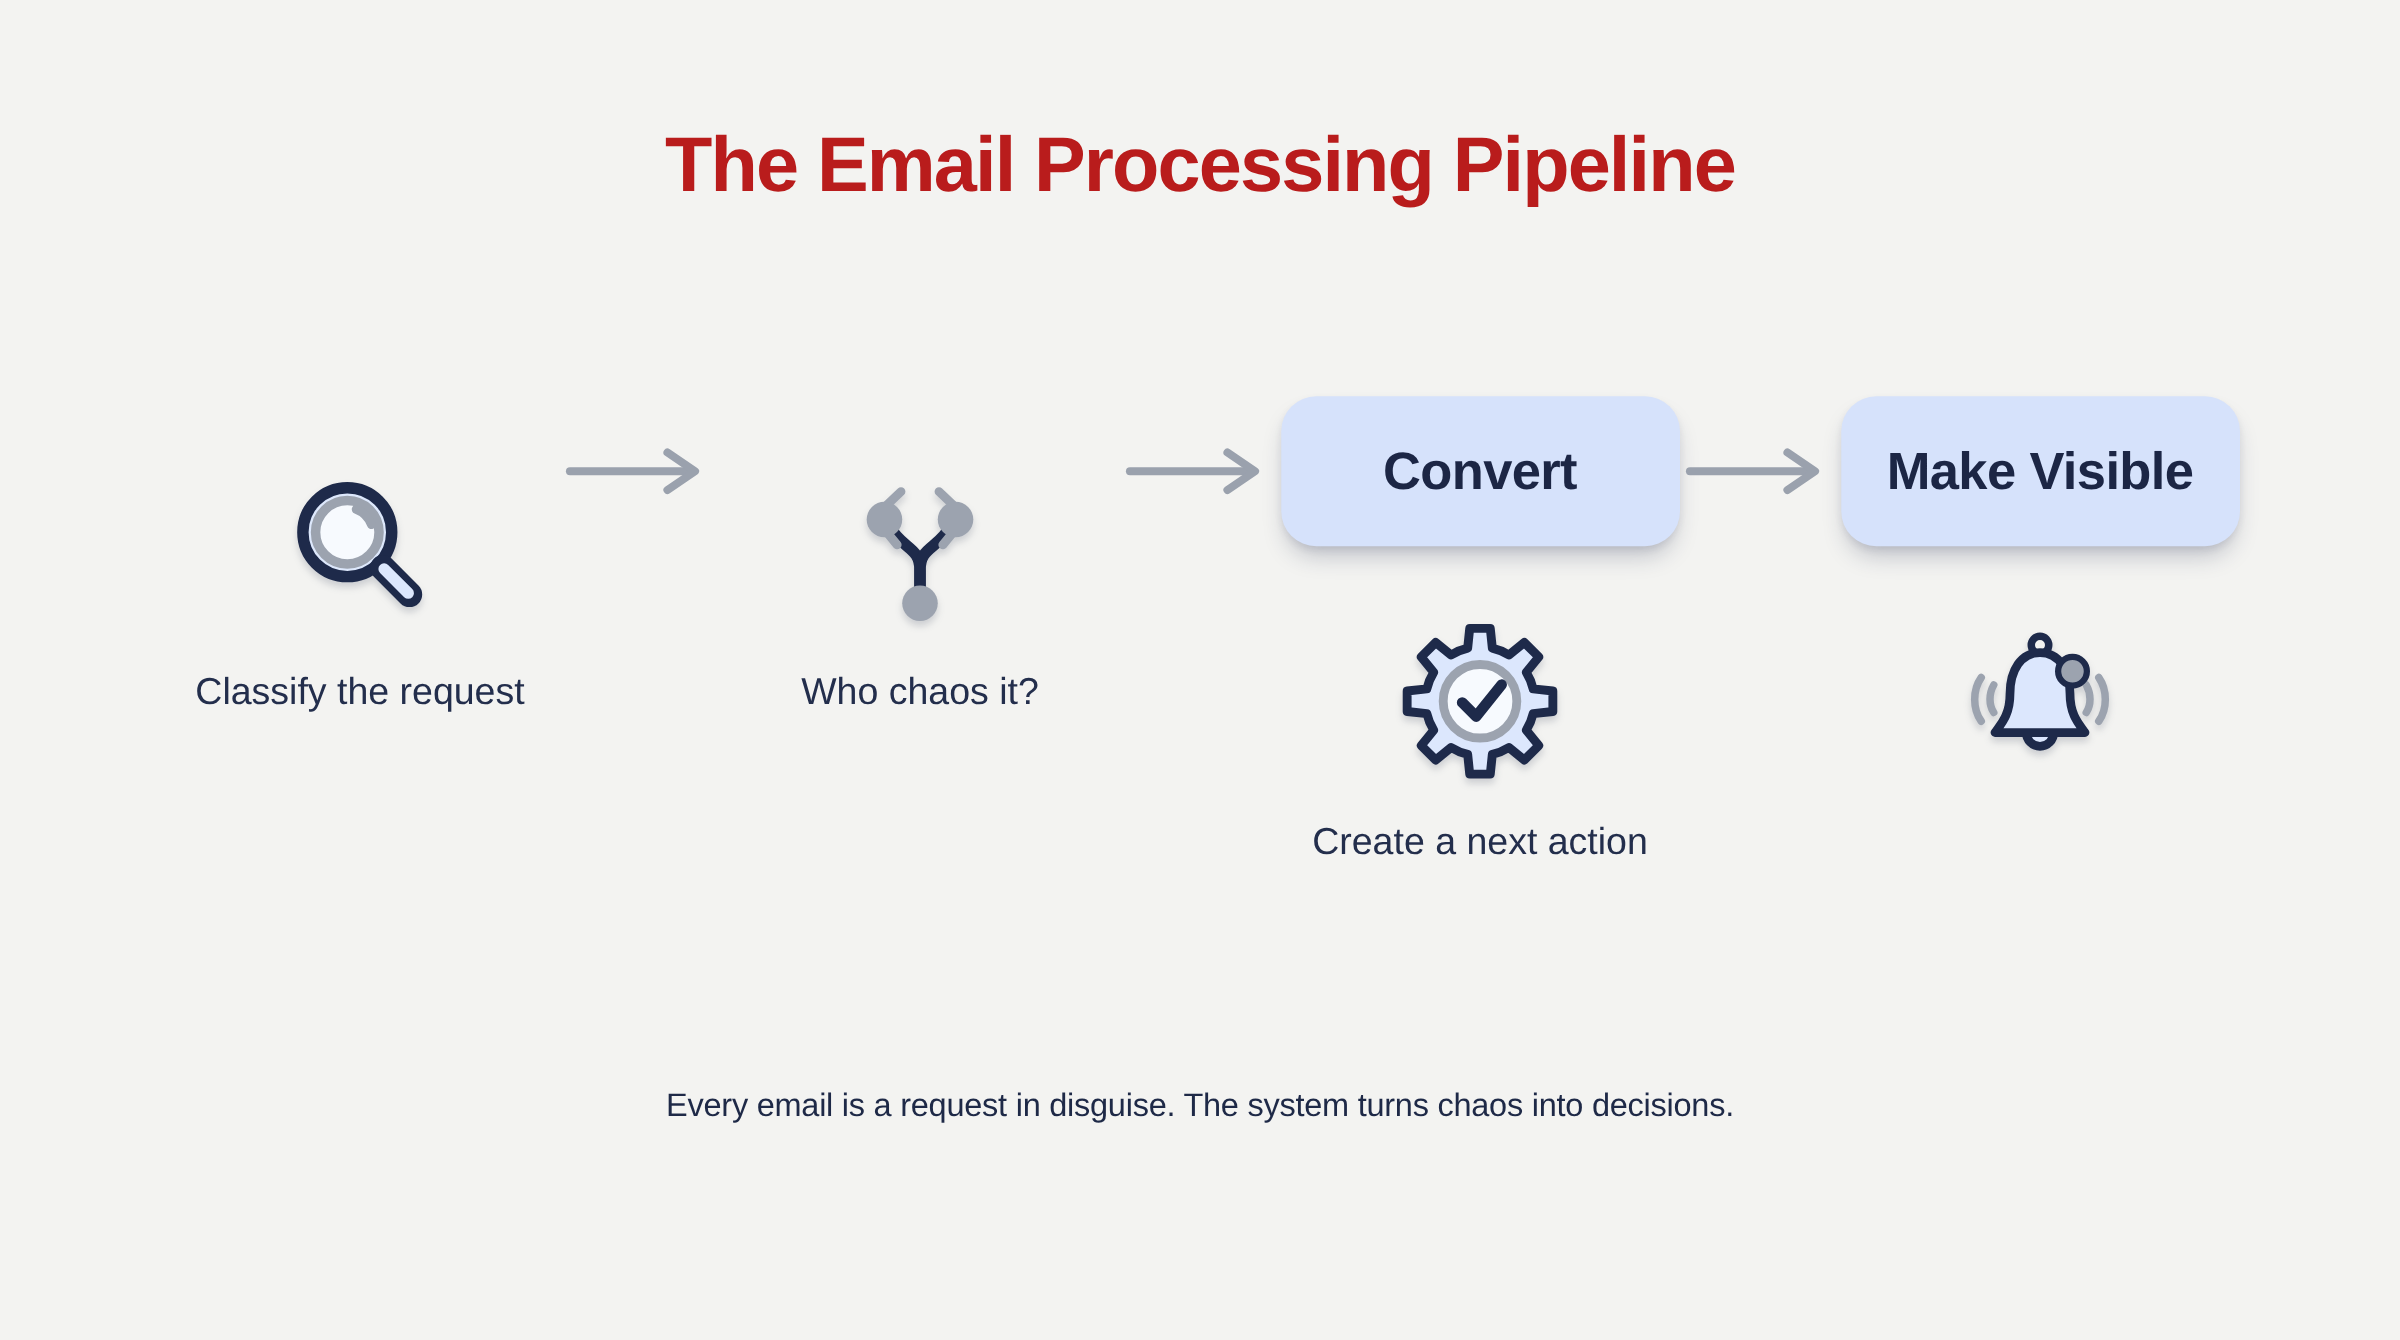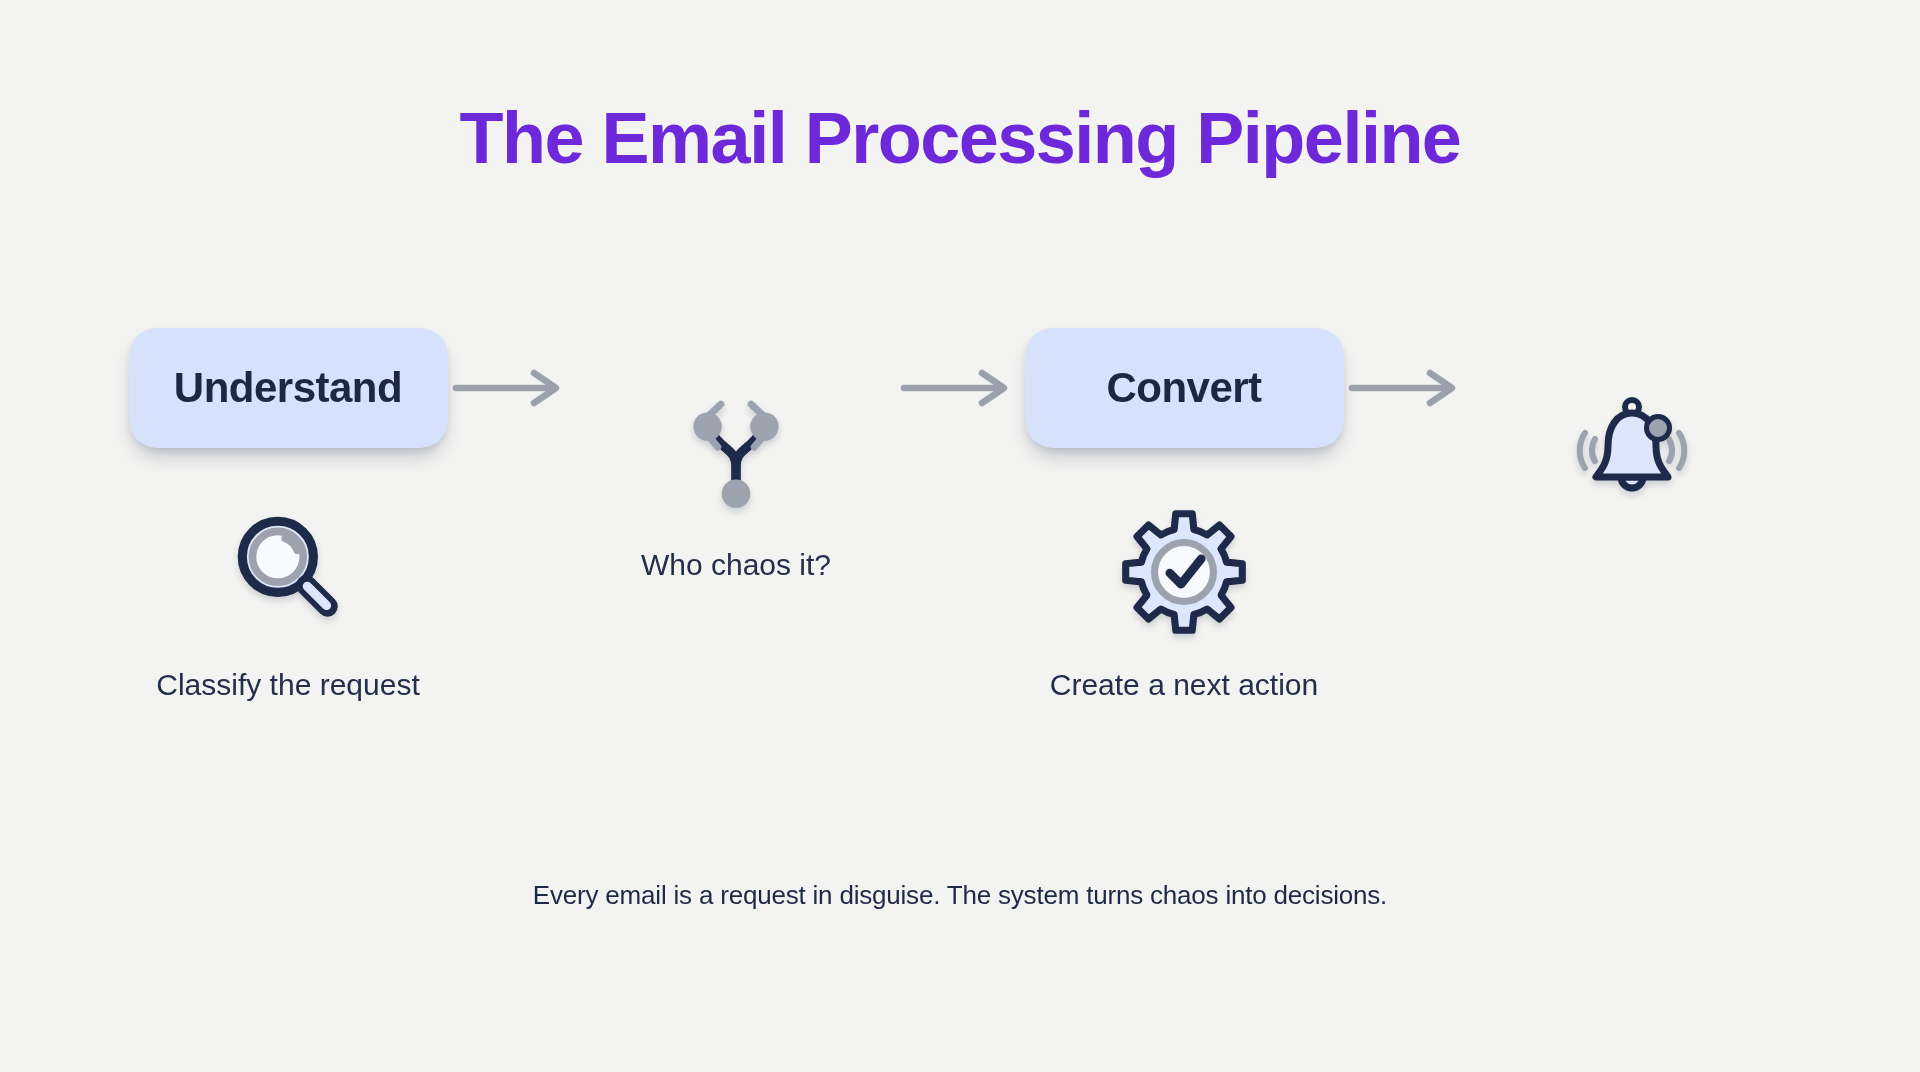--- a/index.html
+++ b/index.html
@@ -7,25 +7,25 @@
     width: 1920px; height: 1072px;
     overflow: hidden;
     background: #f3f3f1;
     font-family: "Liberation Sans", "DejaVu Sans", sans-serif;
   }
   .page { width: 1920px; height: 1072px; position: relative; }
 
   .title {
     padding-top: 100px;
     text-align: center;
-    font-size: 72px;
+    font-size: 62px;
     line-height: 1.08;
     font-weight: bold;
     letter-spacing: -1.5px;
-    color: #6d28d9;
+    color: #b91c1c;
   }
 
   .pipeline {
     margin-top: 150px;
     display: flex;
     justify-content: center;
     align-items: flex-start;
   }
   .stage {
     width: 319px;
@@ -86,21 +86,20 @@
 </head>
 <body>
 
 <div class="page">
 
   <h1 class="title">The Email Processing Pipeline</h1>
 
   <div class="pipeline">
 
     <div class="stage">
-      <div class="stage-box">Understand</div>
       <div class="icon-wrap">
         <svg width="132" height="134" viewBox="0 0 130 130" aria-hidden="true">
           <circle cx="55" cy="50" r="35" fill="#dde8fc" stroke="#1e2a4a" stroke-width="9"></circle>
           <circle cx="55" cy="50" r="25" fill="#f7fafe" stroke="#9ca3af" stroke-width="7.5"></circle>
           <path d="M62 32 A21 21 0 0 1 74 44" fill="none" stroke="#9ca3af" stroke-width="7" stroke-linecap="round"></path>
           <line x1="83" y1="78" x2="104" y2="99" stroke="#1e2a4a" stroke-width="20" stroke-linecap="round"></line>
           <line x1="84" y1="79" x2="103" y2="98" stroke="#dce7fd" stroke-width="9" stroke-linecap="round"></line>
         </svg>
       </div>
       <div class="caption">Classify the request</div>
@@ -148,20 +147,21 @@
     </div>
 
     <div class="arrow-cell">
       <svg width="125" height="44" viewBox="0 0 125 44" aria-hidden="true">
         <path d="M6 22 H102" stroke="#9aa1ad" stroke-width="6.5" stroke-linecap="round" fill="none"></path>
         <path d="M84 7 L106 22 L84 37" stroke="#9aa1ad" stroke-width="6.5" stroke-linecap="round" stroke-linejoin="round" fill="none"></path>
       </svg>
     </div>
 
     <div class="stage">
+      <div class="stage-box">Make Visible</div>
       <div class="icon-wrap">
         <svg width="150" height="134" viewBox="0 0 150 130" aria-hidden="true">
           <circle cx="75" cy="20" r="7" fill="#f3f3f1" stroke="#1e2a4a" stroke-width="6"></circle>
           <path d="M28 46 C21 56 21 71 28 81" fill="none" stroke="#9ca3af" stroke-width="6" stroke-linecap="round"></path>
           <path d="M38 52 C34 59 34 68 38 74" fill="none" stroke="#9ca3af" stroke-width="6" stroke-linecap="round"></path>
           <path d="M122 46 C129 56 129 71 122 81" fill="none" stroke="#9ca3af" stroke-width="6" stroke-linecap="round"></path>
           <path d="M112 52 C116 59 116 68 112 74" fill="none" stroke="#9ca3af" stroke-width="6" stroke-linecap="round"></path>
           <path d="M64 90 A11 11 0 0 0 86 90 Z" fill="#dce7fd" stroke="#1e2a4a" stroke-width="7" stroke-linejoin="round"></path>
           <path d="M75 26 C60 26 51 40 51 59 C51 76 44 83 39 90 L111 90 C106 83 99 76 99 59 C99 40 90 26 75 26 Z" fill="#dce7fd" stroke="#1e2a4a" stroke-width="7" stroke-linejoin="round"></path>
           <circle cx="101" cy="41" r="11.5" fill="#9ca3af" stroke="#1e2a4a" stroke-width="5"></circle>

